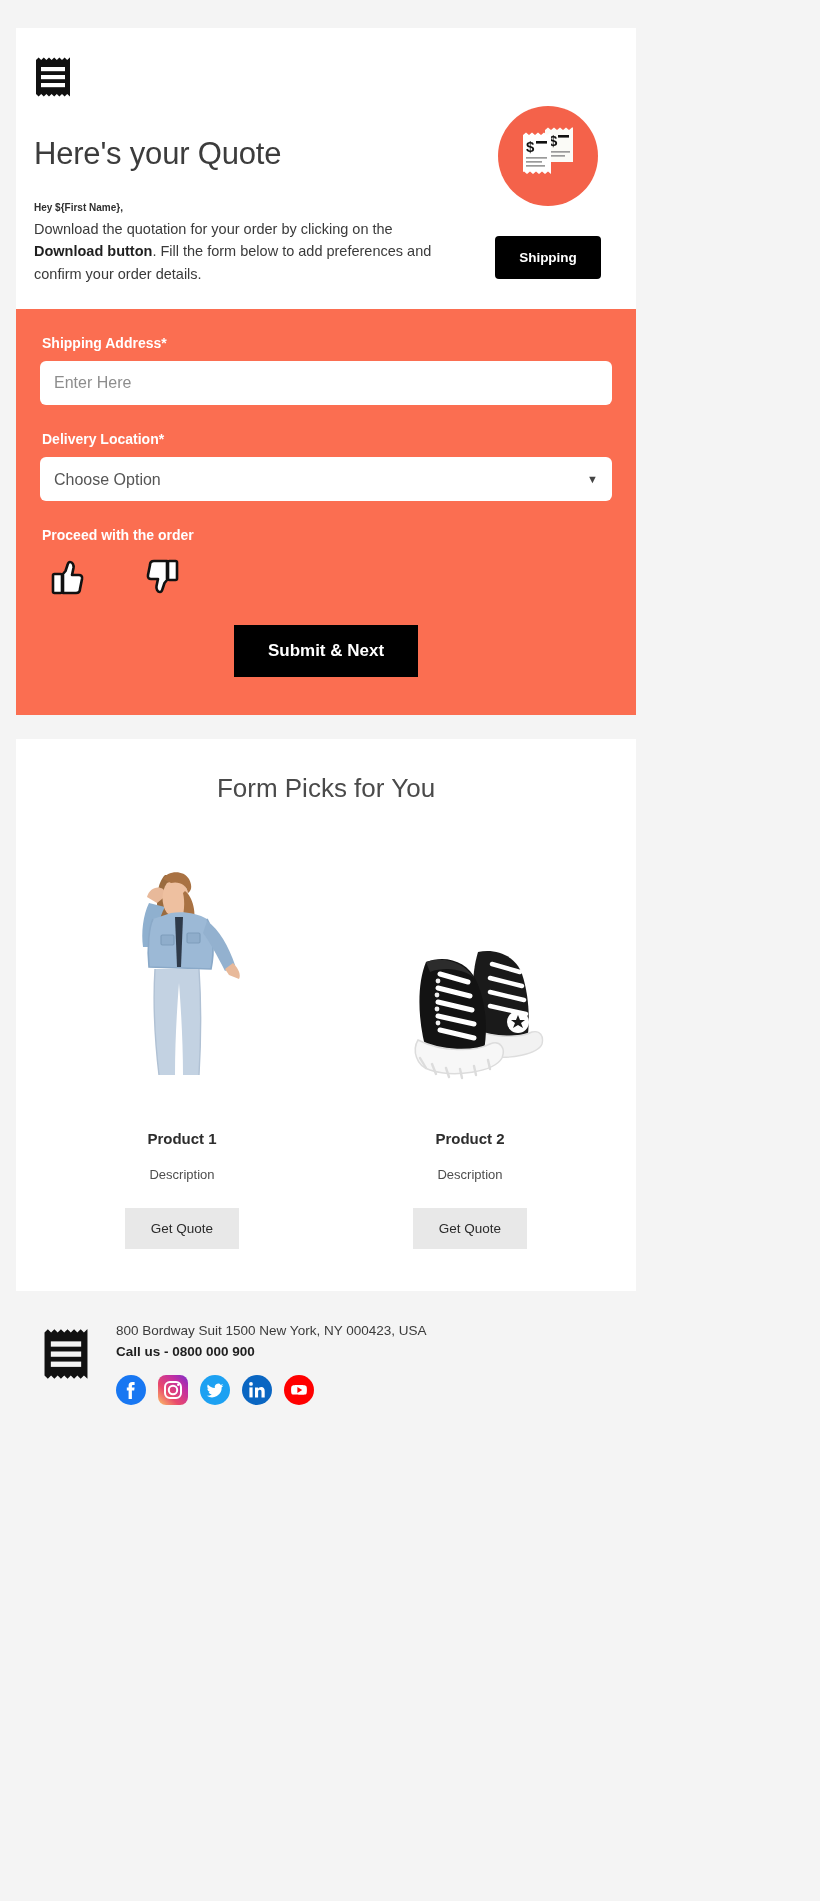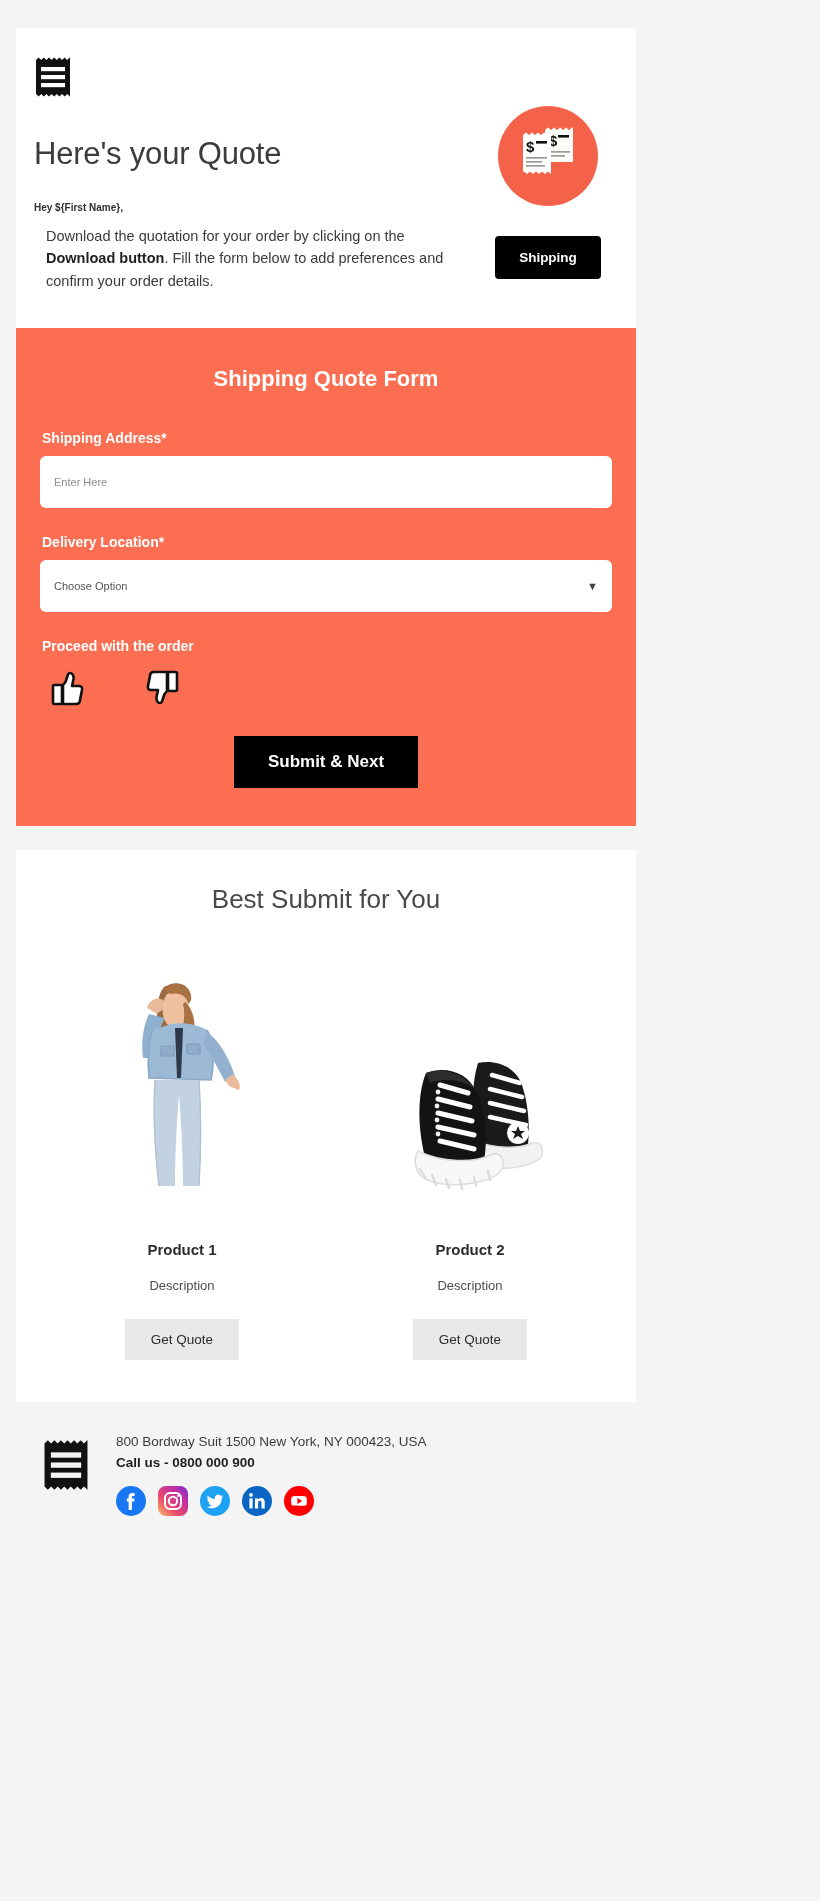--- a/index.html
+++ b/index.html
@@ -43,21 +43,21 @@
   .hero-greet {
     font-size: 10px;
     font-weight: bold;
     color: #2f2f2f;
     margin: 0 0 5px 0;
   }
   .hero-para {
     font-size: 14.5px;
     color: #3a3a3a;
     line-height: 1.55;
-    margin: 12px;
+    margin: 0;
     max-width: 400px;
   }
   .hero-para b { color: #1f1f1f; }
   .hero-right {
     flex: 0 0 auto;
     width: 140px;
     padding-top: 8px;
     text-align: center;
   }
   .quote-badge {
@@ -97,26 +97,26 @@
   }
   .field-label {
     display: block;
     color: #ffffff;
     font-size: 14px;
     font-weight: bold;
     margin: 0 0 10px 2px;
   }
   .txt-input, .sel-input {
     width: 100%;
-    height: 52px;
+    height: 44px;
     border: none;
     border-radius: 6px;
     background: #ffffff;
     padding: 0 14px;
-    font-size: 11px;
+    font-size: 16px;
     color: #555;
     font-family: "Liberation Sans", sans-serif;
     outline: none;
   }
   .txt-input::placeholder { color: #8d8d8d; }
   .field-gap { height: 26px; }
   .sel-wrap { position: relative; }
   .sel-input { appearance: none; -webkit-appearance: none; cursor: pointer; }
   .sel-caret {
     position: absolute; right: 14px; top: 50%;
@@ -267,21 +267,20 @@
               <rect x="11" y="41" width="19" height="1.7" fill="#9a9a9a"></rect>
             </svg>
           </span>
         </div>
         <button class="btn-download">Shipping</button>
       </div>
     </div>
   </div>
 
   <div class="form-sec">
-    <div class="form-title">Shipping Quote Form</div>
 
     <label class="field-label">Shipping Address*</label>
     <input class="txt-input" type="text" placeholder="Enter Here" style="">
 
     <div class="field-gap"></div>
 
     <label class="field-label">Delivery Location*</label>
     <div class="sel-wrap">
       <select class="sel-input">
         <option>Choose Option</option>
@@ -306,21 +305,21 @@
     </div>
 
     <div class="submit-row">
       <button class="btn-submit">Submit &amp; Next</button>
     </div>
   </div>
 
   <div class="spacer-gray"></div>
 
   <div class="products">
-    <h2 class="products-title">Best Submit for You</h2>
+    <h2 class="products-title">Form Picks for You</h2>
     <div class="prod-grid">
 
       <div class="prod-card">
         <div class="prod-img-box">
           <span>
             <svg width="190" height="265" viewBox="0 0 190 265">
 
               <path d="M78 32 C70 40 68 58 72 76 L92 78 C96 58 94 40 86 32 Z" fill="#9a6b3f"></path>
 
               <path d="M62 60 C56 72 54 90 56 104 L70 104 C70 88 72 74 78 64 Z" fill="#8fb0cf"></path>

